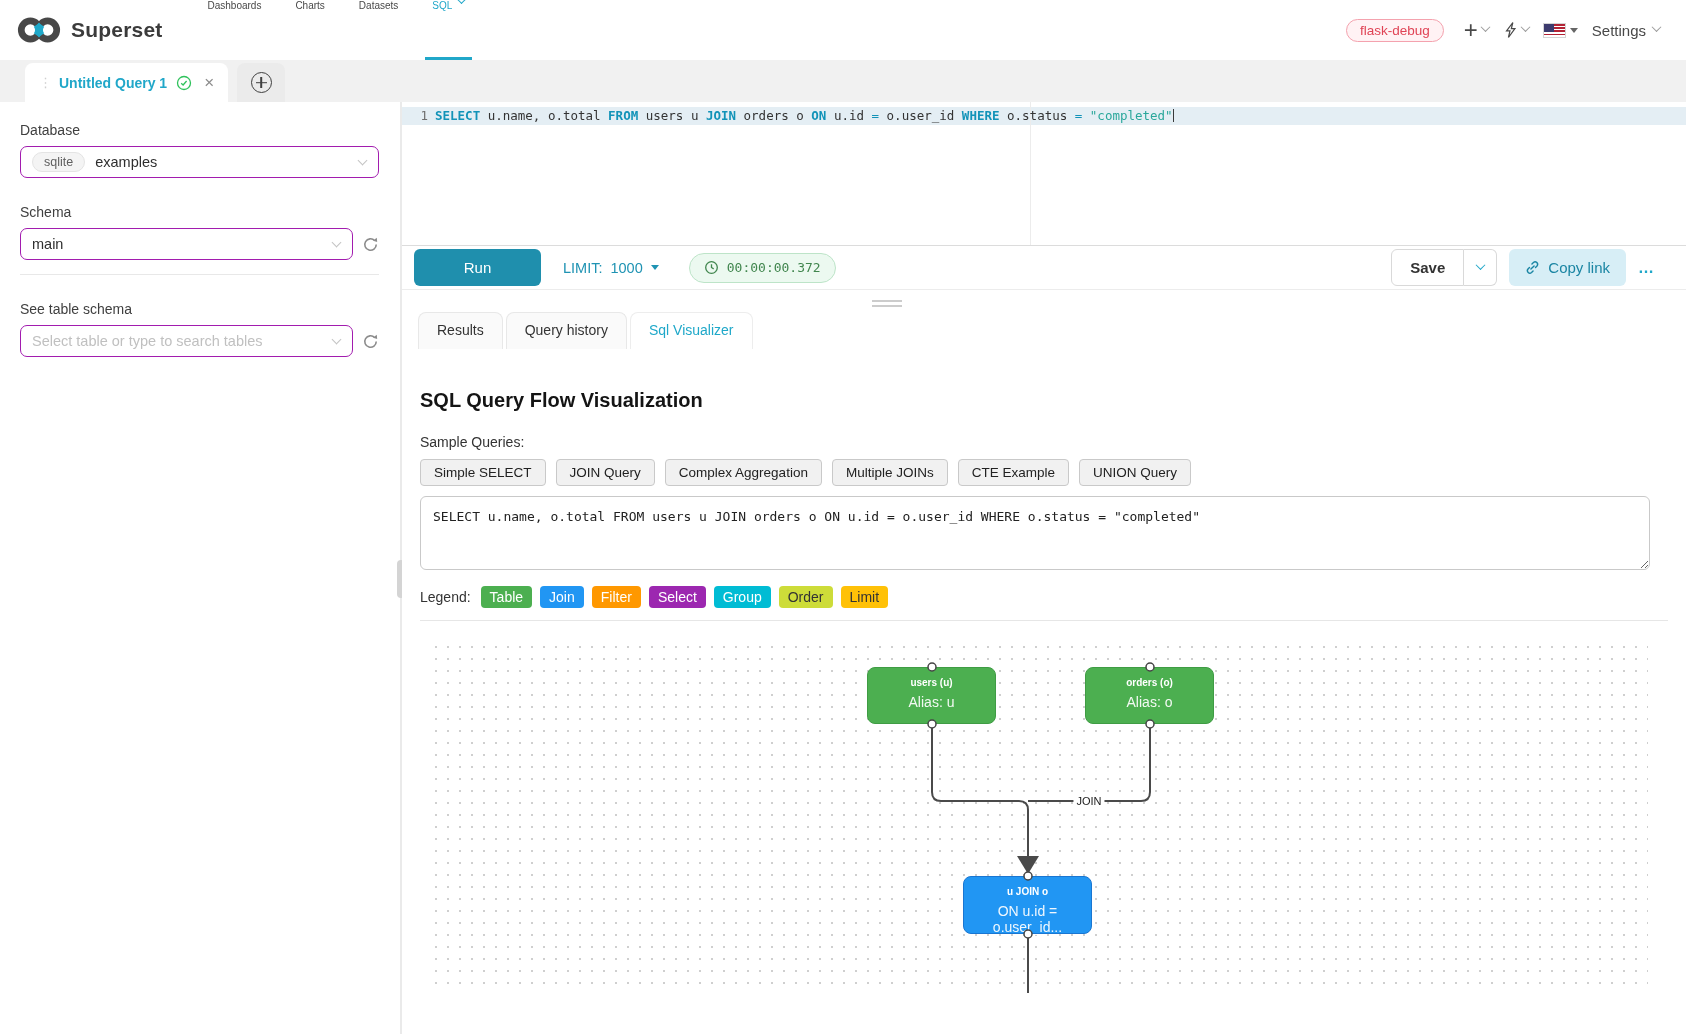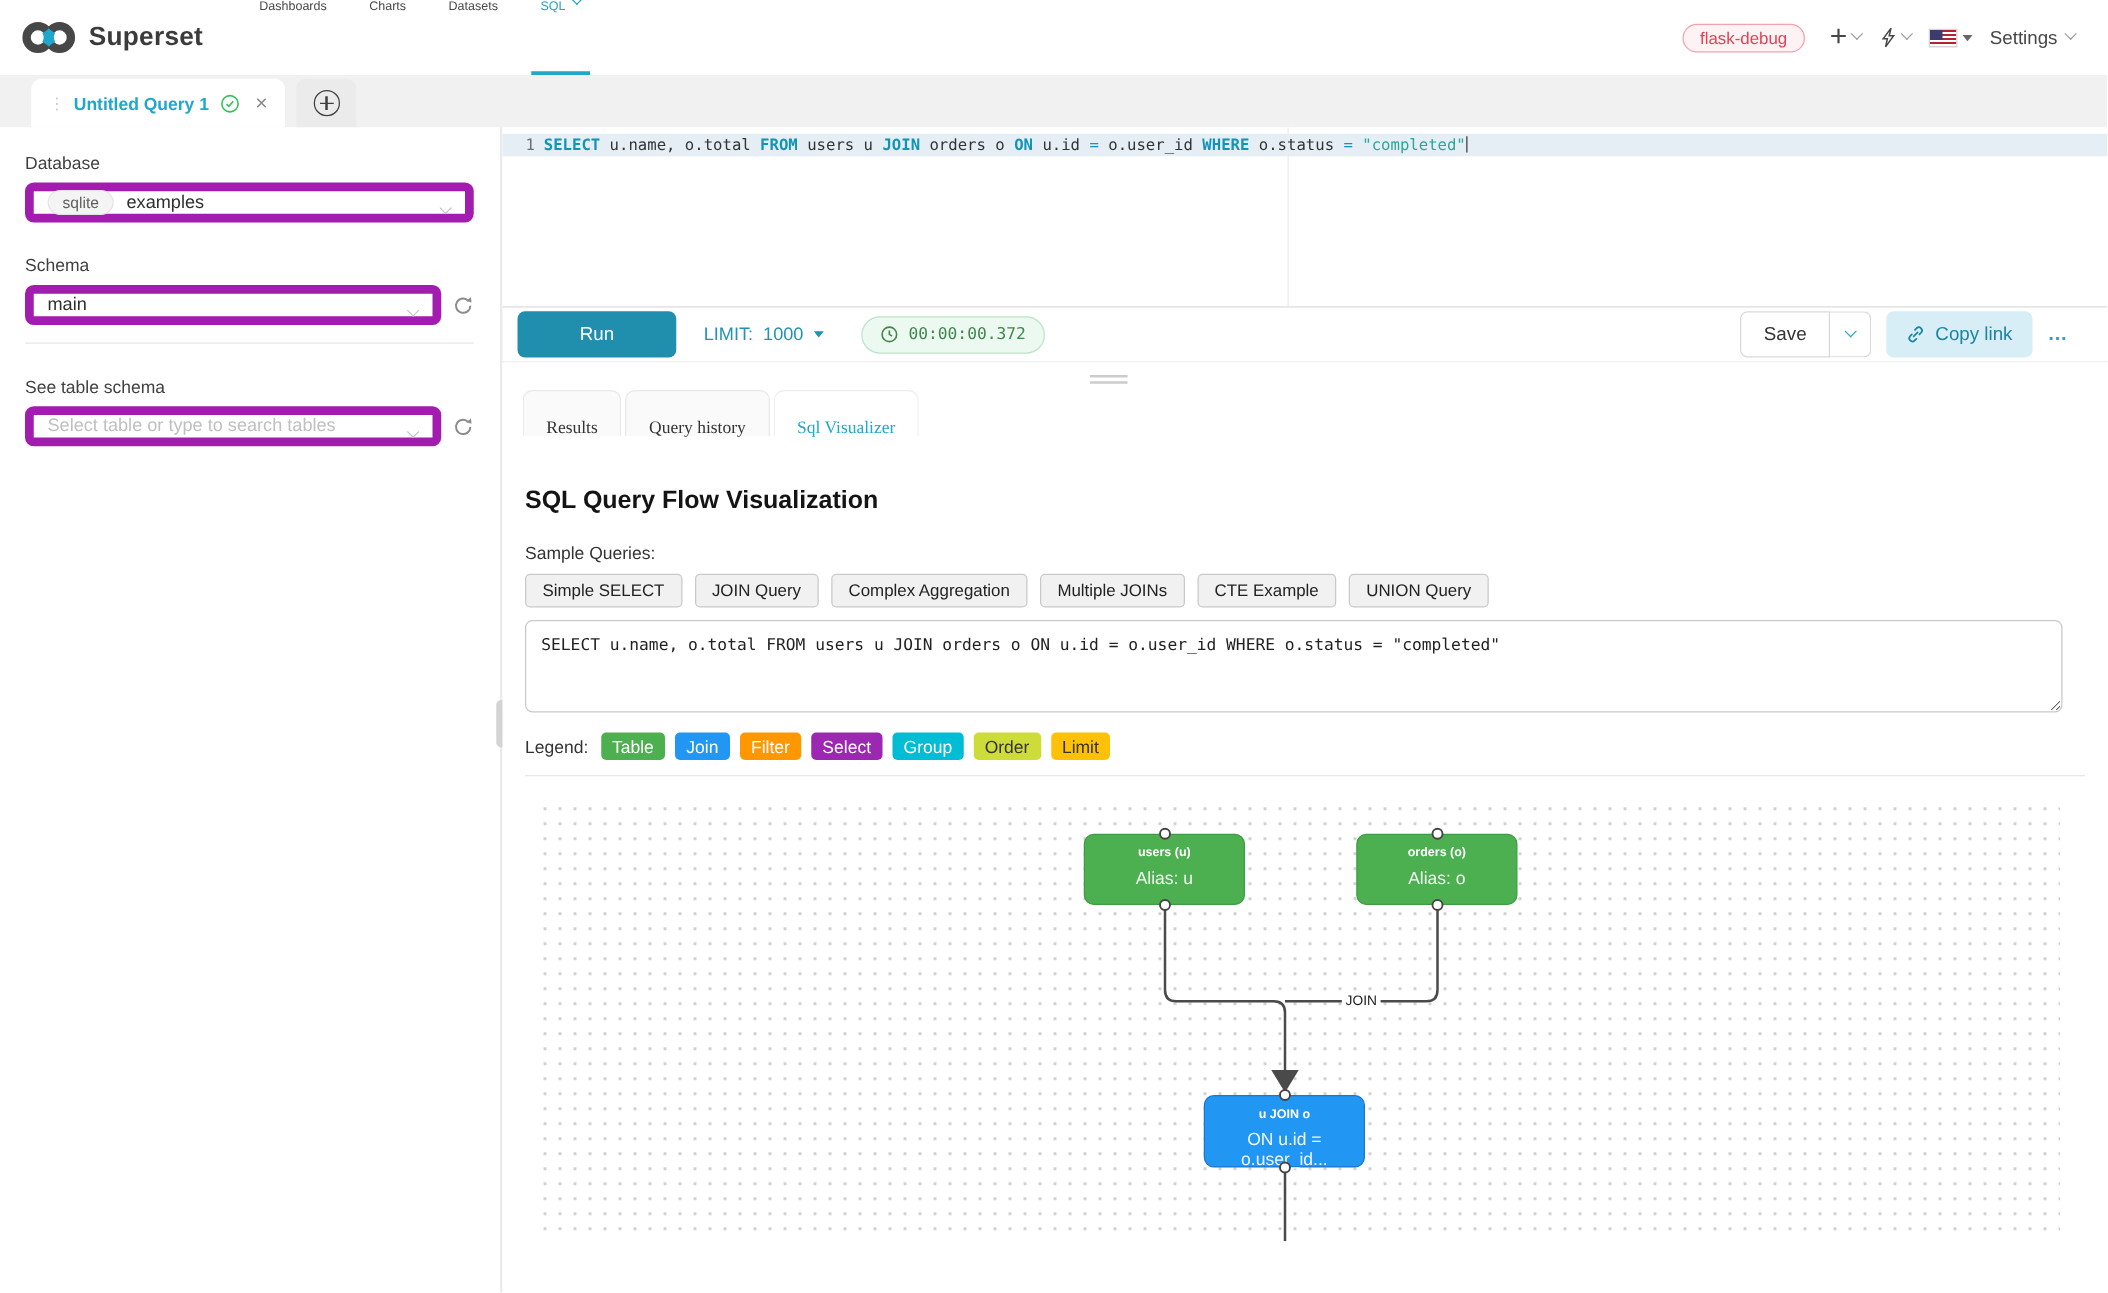--- a/index.html
+++ b/index.html
@@ -46,21 +46,21 @@
     position:relative; }
   .plus-circle::before, .plus-circle::after { content:""; position:absolute; background:#3f3f3f; }
   .plus-circle::before { left:50%; top:4px; bottom:4px; width:1.6px; transform:translateX(-50%); }
   .plus-circle::after { top:50%; left:4px; right:4px; height:1.6px; transform:translateY(-50%); }
 
   
   .workspace { display:flex; height:932px; }
   .sidebar { width:400px; background:#fff; padding:20px 21px 0 20px; flex:none; }
   .field-label { font-size:14px; color:#3f3f3f; margin-bottom:8px; }
   .field-row { display:flex; align-items:center; gap:9px; margin-bottom:0; }
-  .select { flex:1; height:32px; border:7px solid #a21caf; border-radius:7px; display:flex;
+  .select { flex:1; height:32px; border:1px solid #a21caf; border-radius:7px; display:flex;
     align-items:center; padding:0 11px; background:#fff; position:relative; cursor:pointer; }
   .select .sel-chev { position:absolute; right:12px; width:7px; height:7px;
     border-right:1.5px solid #c4c4c4; border-bottom:1.5px solid #c4c4c4; transform:rotate(45deg); top:10px; }
   .engine-badge { background:#f4f4f4; border:1px solid #e4e4e4; border-radius:11px; font-size:12.5px;
     color:#5f5f5f; padding:2px 11px; margin-right:10px; }
   .sel-value { font-size:14.5px; color:#2f2f2f; }
   .sel-input { border:none; outline:none; flex:1; font-size:14.5px; font-family:inherit; color:#6d28d9; }
   .sel-input::placeholder { color:#c0c0c0; }
   .mt26 { margin-top:26px; }
   .sidebar hr { border:none; border-top:1px solid #e8e8e8; margin-top:14px; }
@@ -91,36 +91,36 @@
     font-size:15px; font-family:inherit; cursor:pointer; }
   .limit { display:flex; align-items:center; gap:8px; margin-left:22px; color:#1f93b3; font-size:14.5px;
     cursor:pointer; }
   .limit .caret-down { border-top-color:#1f93b3; }
   .timer { display:flex; align-items:center; gap:8px; margin-left:30px; background:#ecf9f0;
     border:1px solid #bde4c8; border-radius:15px; height:30px; padding:0 14px;
     font-family:"DejaVu Sans Mono", monospace; font-size:13px; color:#41864e; }
   .toolbar-right { margin-left:auto; display:flex; align-items:center; gap:12px; }
   .save-split { display:flex; height:37px; }
   .save-main { background:#fff; border:1px solid #d9d9d9; border-radius:6px 0 0 6px; padding:0 18px;
-    font-size:15px; color:#333; font-family:inherit; cursor:pointer; }
+    font-size:15px; color:#333; font-family:inherit; cursor:pointer;font-weight:bold; }
   .save-caret { background:#fff; border:1px solid #d9d9d9; border-left:none; border-radius:0 6px 6px 0;
     width:33px; display:flex; align-items:center; justify-content:center; cursor:pointer; }
   .save-caret .chev { border-color:#20a7c9; margin-top:-2px; }
   .copy-link { display:flex; align-items:center; gap:8px; background:#d7eef6; color:#1a85a3;
     border:none; border-radius:6px; height:37px; padding:0 16px; font-size:15px; font-family:inherit;
     cursor:pointer; }
   .more-dots { color:#20a7c9; font-size:16px; letter-spacing:2px; cursor:pointer; font-weight:bold; }
 
   
   .south { flex:1; position:relative; background:#fff; }
   .sgrip { position:absolute; top:10px; left:470px; width:30px; height:7px;
     border-top:2px solid #ccc; border-bottom:2px solid #ccc; cursor:row-resize; }
   .rtabs { display:flex; gap:3px; padding-left:16px; margin-top:22px; }
-  .rtab { height:37px; line-height:35px; padding:12px 18px; background:#fafafa; border:1px solid #e8e8e8;
-    border-bottom:none; border-radius:8px 8px 0 0; font-size:14px; color:#333; cursor:pointer;font-family:Liberation Serif, serif; }
+  .rtab { height:37px; line-height:35px; padding:0 18px; background:#fafafa; border:1px solid #e8e8e8;
+    border-bottom:none; border-radius:8px 8px 0 0; font-size:14px; color:#333; cursor:pointer; }
   .rtab.active { background:#fff; color:#1fa8c9; border-color:#ededed; }
 
   .panel { padding:40px 18px 0; }
   .panel h2 { font-size:20px; font-weight:700; color:#141414; margin-bottom:22px; }
   .auto-row { display:flex; align-items:center; gap:9px; margin-bottom:12px; }
   .auto-row input { width:16px; height:16px; accent-color:#1677ff; }
   .auto-row label { font-size:14.5px; color:#222; }
   .sample-label { font-size:14px; color:#333; margin-bottom:9px; }
   .sample-row { display:flex; gap:10px; }
   .sample-btn { height:27px; padding:0 13px; background:#f1f1f1; border:1px solid #c9c9c9;

